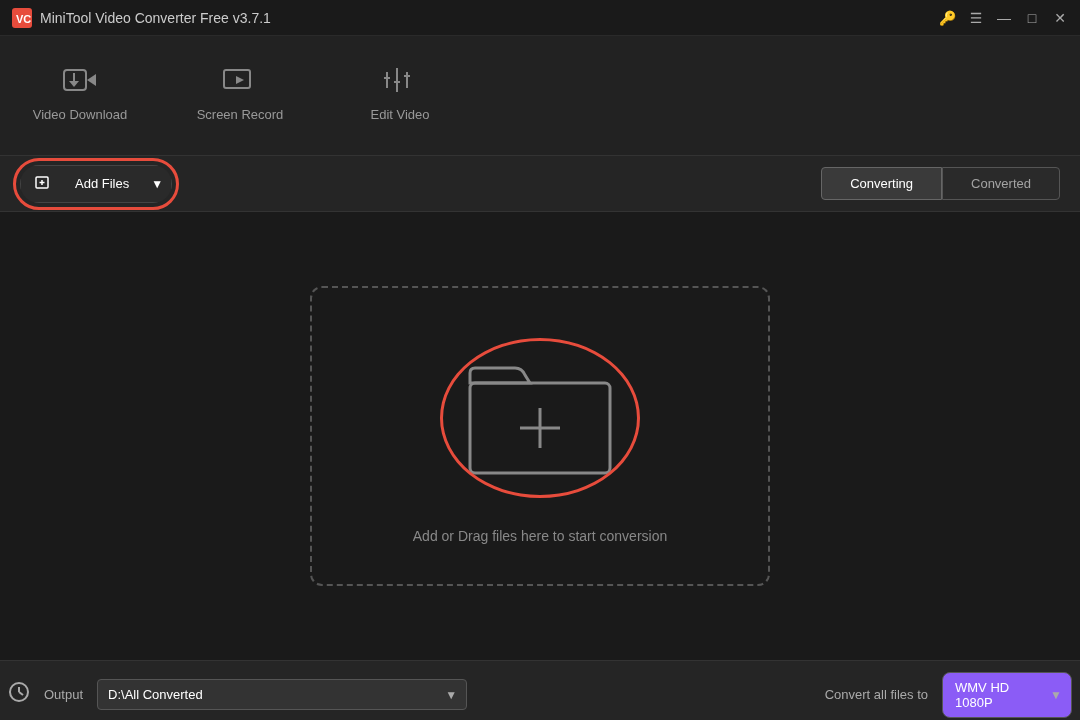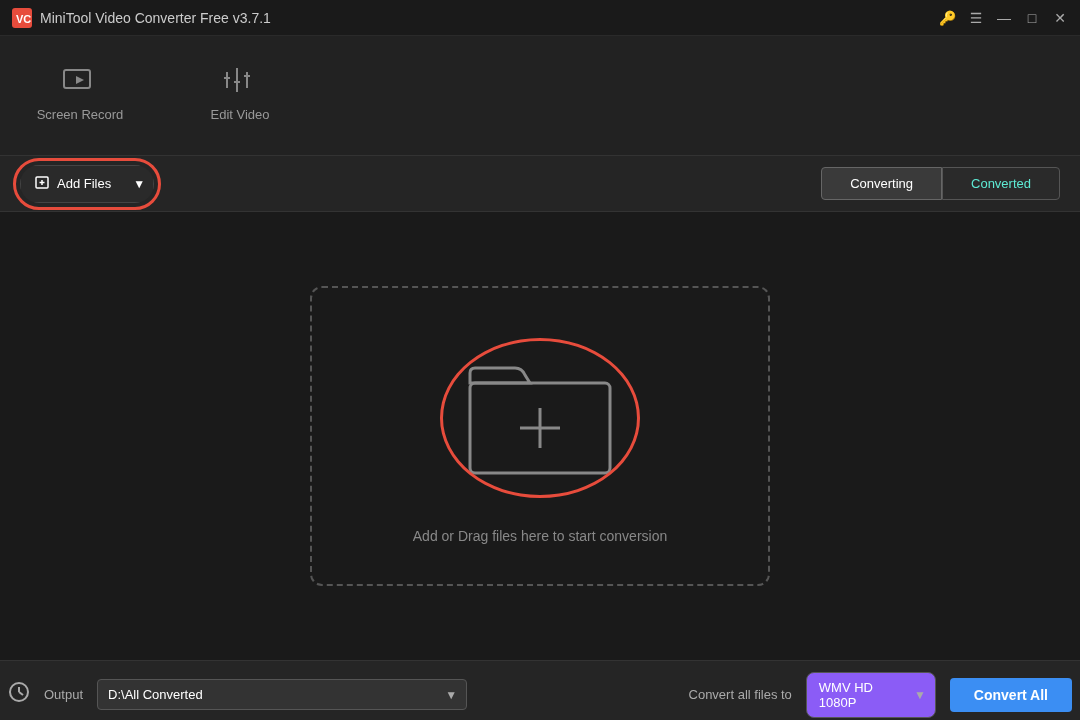--- a/index.html
+++ b/index.html
@@ -98,21 +98,21 @@
       background: #252525;
       display: flex;
       align-items: center;
       padding: 0 20px;
       gap: 20px;
       border-bottom: 1px solid #333;
     }
     #add-files-btn {
       display: flex;
       align-items: center;
-      gap: 6px;
+      gap: 24px;
       background: #2a2a2a;
       border: 1px solid #444;
       color: #fff;
       padding: 8px 14px;
       border-radius: 4px;
       cursor: pointer;
       font-size: 13px;
       position: relative;
     }
     #add-files-icon { font-size: 16px; }
@@ -143,21 +143,21 @@
       display: flex;
       margin-left: auto;
       gap: 0;
       padding-left: 16px;
     }
     .sub-tab {
       padding: 8px 28px;
       border: 1px solid #555;
       cursor: pointer;
       font-size: 13px;
-      color: #5eead4;
+      color: #a3a3a3;
       background: #2a2a2a;
     }
     .sub-tab.active {
       background: #3a3a3a;
       color: #fff;
       border-color: #666;
     }
     .sub-tab:first-child { border-radius: 4px 0 0 4px; }
     .sub-tab:last-child { border-radius: 0 4px 4px 0; }
 
@@ -278,20 +278,31 @@
     <div class="win-btn">☰</div>
     <div class="win-btn">—</div>
     <div class="win-btn">□</div>
     <div class="win-btn" id="close-btn">✕</div>
   </div>
 </div>
 
 <div id="top-nav">
 
 
+  <div class="nav-item">
+    <div class="nav-icon">
+      <svg width="34" height="28" viewBox="0 0 34 28">
+        <rect x="1" y="4" width="22" height="20" rx="3" fill="none" stroke="#888" stroke-width="2"></rect>
+        <polygon points="24,14 33,8 33,20" fill="#888"></polygon>
+        <line x1="11" y1="7" x2="11" y2="17" stroke="#888" stroke-width="2"></line>
+        <polygon points="6,15 11,21 16,15" fill="#888"></polygon>
+      </svg>
+    </div>
+    <span class="nav-label">Video Download</span>
+  </div>
 
   <div class="nav-item">
     <div class="nav-icon">
       <svg width="34" height="28" viewBox="0 0 34 28">
         <rect x="1" y="4" width="26" height="18" rx="2" fill="none" stroke="#888" stroke-width="2"></rect>
         <polygon points="13,10 13,18 21,14" fill="#888"></polygon>
       </svg>
     </div>
     <span class="nav-label">Screen Record</span>
   </div>
@@ -378,14 +389,13 @@
     <span class="output-path-arrow">▼</span>
   </div>
 
   <span id="convert-all-to-label">Convert all files to</span>
 
   <div class="format-select-wrapper">
     <div class="format-select">WMV HD 1080P</div>
     <span class="format-arrow">▼</span>
   </div>
 
-  <button id="convert-all-btn">Convert All</button>
 </div>
 
 </body></html>

